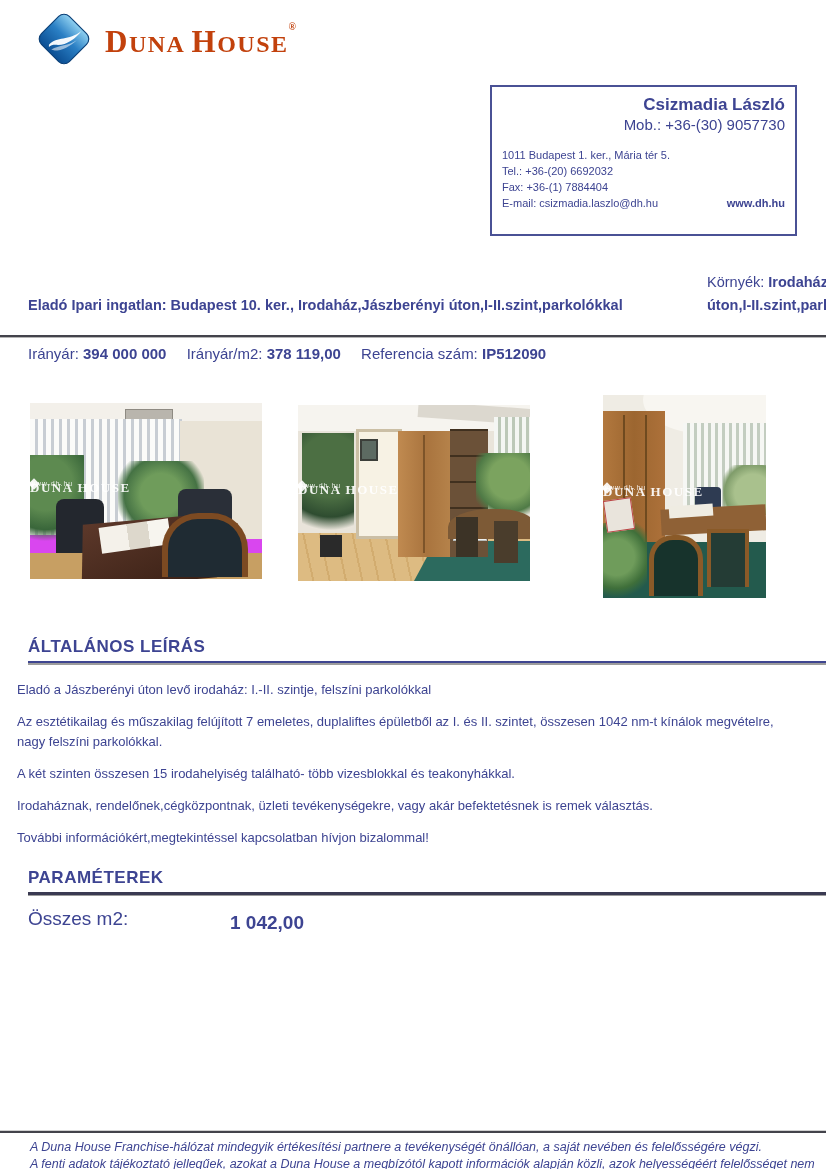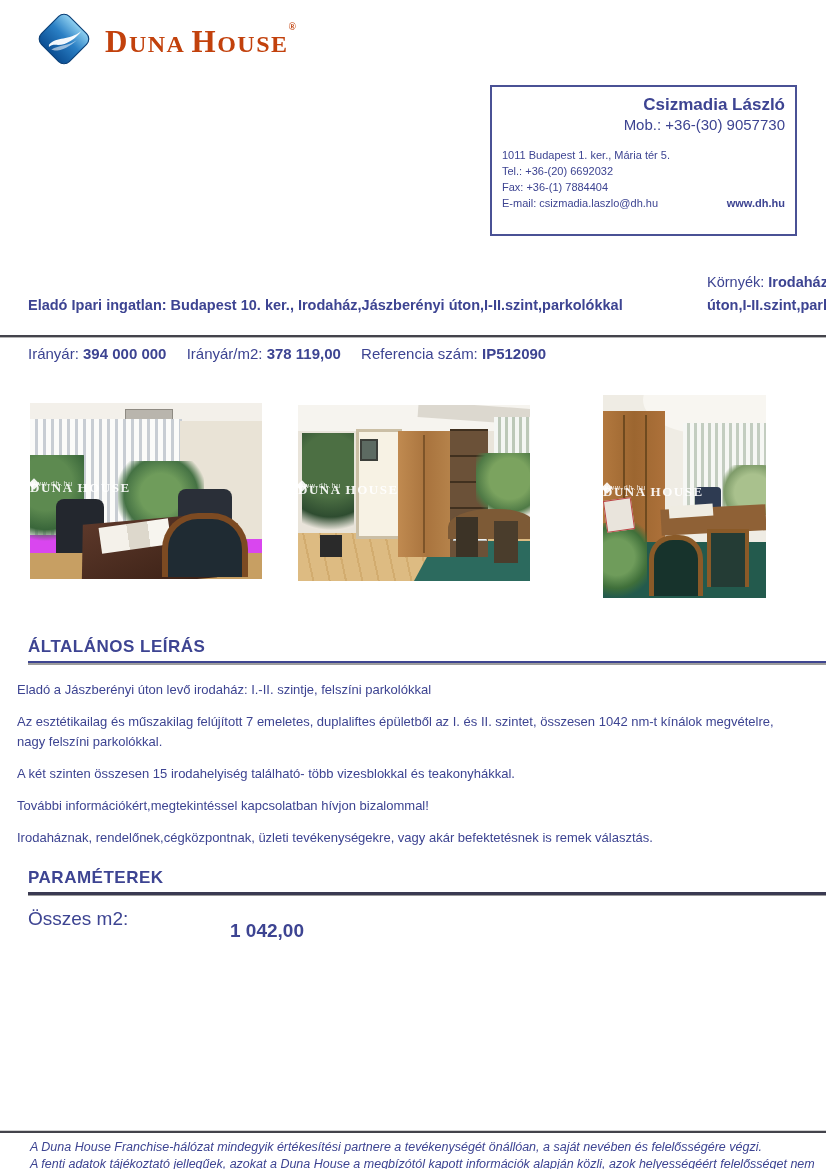--- a/index.html
+++ b/index.html
@@ -128,21 +128,21 @@
 
   
   .sec-head{position:absolute;left:28px;width:798px;font-size:17px;font-weight:bold;
             letter-spacing:.5px;padding-bottom:4px;
             border-bottom:2px solid #3e4590;box-shadow:0 2px 0 #9c9c9c;}
   .sec-head-general{top:637px;}
   .sec-head-params{top:868px;border-bottom:3px solid #3a3a52;box-shadow:0 1px 0 #9c9c9c;}
   .paragraphs{position:absolute;top:680px;left:17px;width:772px;font-size:13px;}
   .paragraphs p{margin:0 0 12px 0;line-height:20px;}
   .param-row{position:absolute;top:910px;left:28px;width:770px;font-size:19px;line-height:18px;}
-  .param-value{position:absolute;left:202px;top:12px;font-weight:bold;}
+  .param-value{position:absolute;left:202px;top:4px;font-weight:bold;}
 
   
   .footer{position:absolute;top:1131px;left:0;width:826px;
           border-top:2px solid #43434b;box-shadow:0 -1px 0 #d0d0d0;
           padding:6px 0 0 30px;box-sizing:border-box;
           font-style:italic;font-size:12.5px;line-height:17px;}
 </style>
 </head>
 <body>
 
@@ -277,22 +277,22 @@
       </div>
     </div>
 
   </div>
 
   <div class="sec-head sec-head-general">ÁLTALÁNOS LEÍRÁS</div>
   <div class="paragraphs">
     <p>Eladó a Jászberényi úton levő irodaház: I.-II. szintje, felszíni parkolókkal</p>
     <p>Az esztétikailag és műszakilag felújított 7 emeletes, duplaliftes épületből az I. és II. szintet, összesen 1042 nm-t kínálok megvételre, nagy felszíni parkolókkal.</p>
     <p>A két szinten összesen 15 irodahelyiség található- több vizesblokkal és teakonyhákkal.</p>
+    <p>Irodaháznak, rendelőnek,cégközpontnak, üzleti tevékenységekre, vagy akár befektetésnek is remek választás.</p>
     <p>További információkért,megtekintéssel kapcsolatban hívjon bizalommal!</p>
-    <p>Irodaháznak, rendelőnek,cégközpontnak, üzleti tevékenységekre, vagy akár befektetésnek is remek választás.</p>
   </div>
 
   <div class="sec-head sec-head-params">PARAMÉTEREK</div>
   <div class="param-row">
     <span>Összes m2:</span>
     <span class="param-value">1 042,00</span>
   </div>
 
   <div class="footer">
     <div>A Duna House Franchise-hálózat mindegyik értékesítési partnere a tevékenységét önállóan, a saját nevében és felelősségére végzi.</div>

